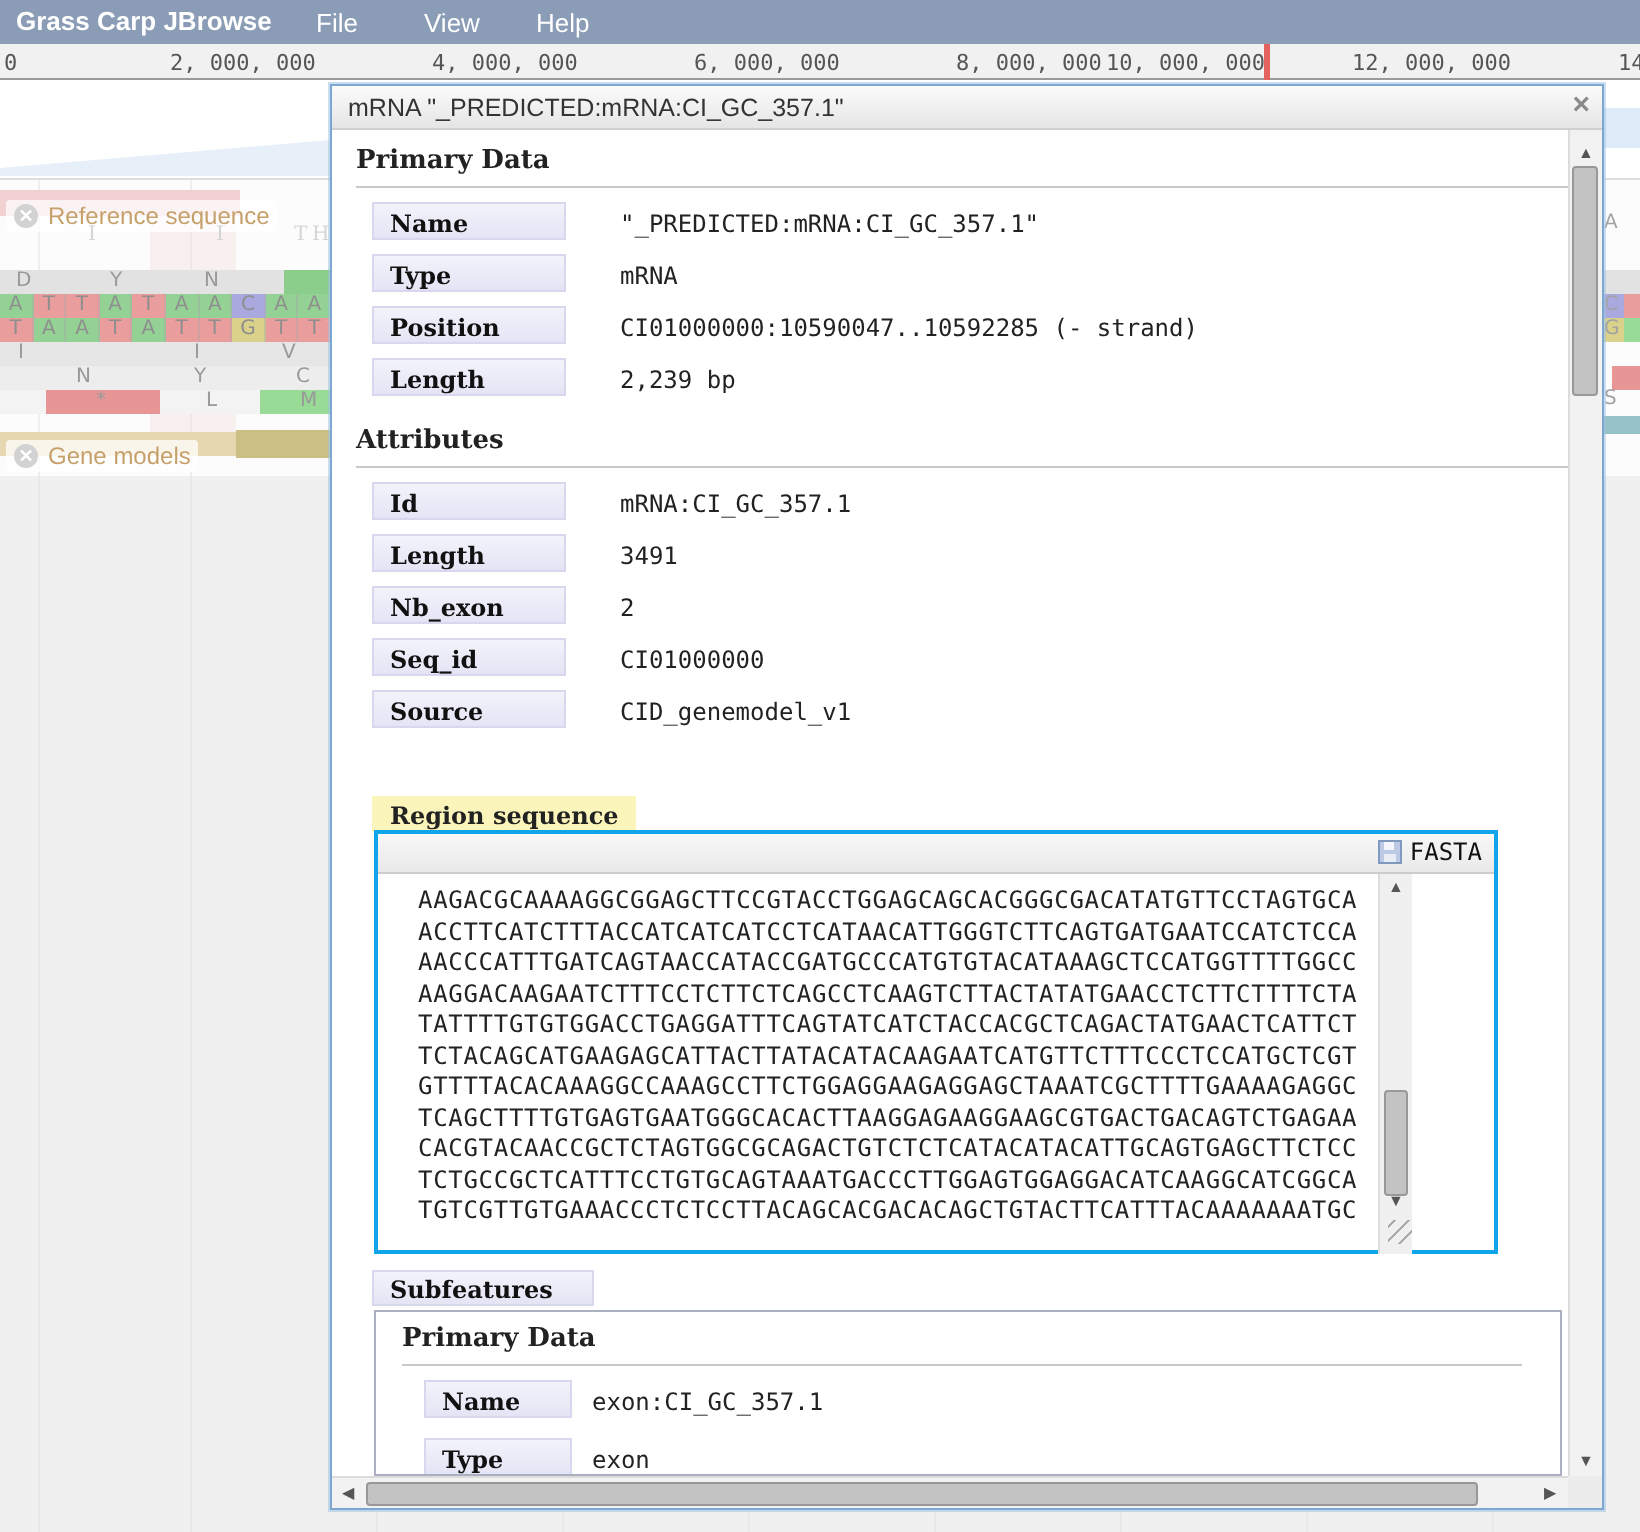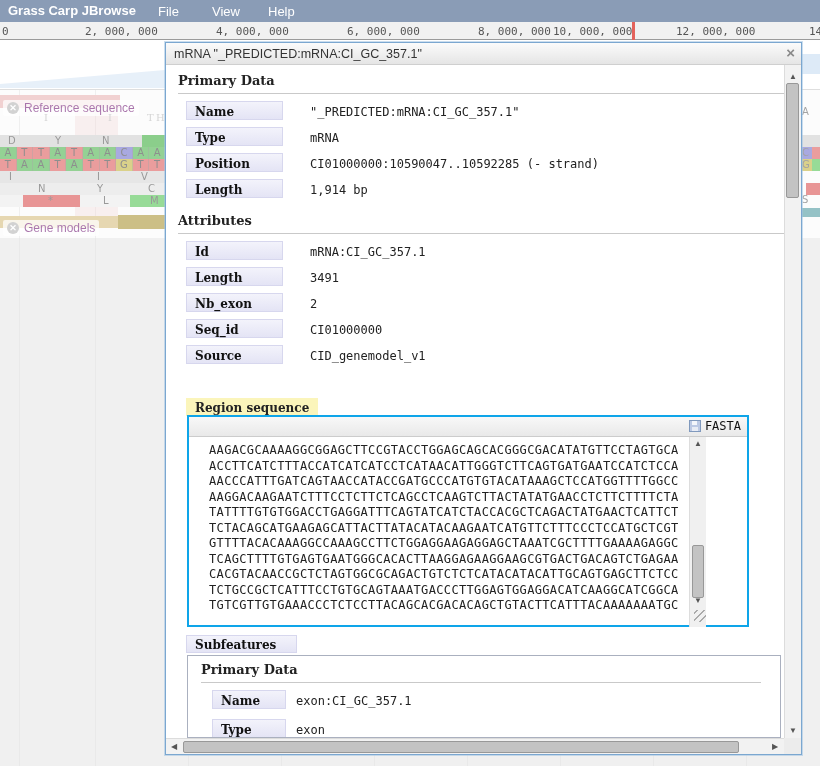--- a/index.html
+++ b/index.html
@@ -37,21 +37,21 @@
              background-image:repeating-linear-gradient(90deg,#cfcfcf 0 1px,transparent 1px 93px);
              background-position:95px 0;}
   .trow{position:absolute;left:0;width:166px;height:12px;}
   .trow .aal{position:absolute;top:0;font:10px "DejaVu Sans",sans-serif;color:#555;line-height:12px;}
   .aacells{background-image:repeating-linear-gradient(90deg,rgba(120,120,120,.45) 0 1px,transparent 1px 49.5px);}
   .ntrow{display:flex;}
   .ntrow .nt{flex:0 0 16.6px;box-sizing:border-box;border-right:1px solid rgba(110,110,110,.4);
              text-align:center;font:10px "DejaVu Sans",sans-serif;color:#444;line-height:12px;}
   .tracklabel{position:absolute;display:flex;align-items:center;gap:5px;
               background:rgba(255,255,255,.75);padding:1px 4px;border-radius:2px;}
-  .tracklabel .txt{font-size:12px;color:#701a75;}
+  .tracklabel .txt{font-size:12px;color:#a16207;}
   .closedot{width:12px;height:12px;border-radius:50%;background:#b4b4b4;color:#fff;font-size:9px;
             line-height:12px;text-align:center;font-weight:bold;}
   .faintrow span{position:absolute;font:10px "DejaVu Serif",serif;color:#b9b9b9;}
 
   
   #underlay{left:0;top:40px;width:820px;height:726px;background:rgba(255,255,255,.40);z-index:4;}
 
   
   #dialog{left:165px;top:42px;width:637px;height:713px;background:#fff;border:1px solid #7ba7d0;
           box-sizing:border-box;z-index:10;box-shadow:0 0 0 1px rgba(160,195,225,.55);}
@@ -262,21 +262,21 @@
         <div class="fval">mRNA</div>
       </div>
 
       <div class="field-row">
         <div class="chip">Position</div>
         <div class="fval">CI01000000:10590047..10592285 (- strand)</div>
       </div>
 
       <div class="field-row">
         <div class="chip">Length</div>
-        <div class="fval">1,914 bp</div>
+        <div class="fval">2,239 bp</div>
       </div>
     </div>
 
   <div class="section-h" style="top:170px;">Attributes</div>
   <div class="fields" style="top:198px;">
 
       <div class="field-row">
         <div class="chip">Id</div>
         <div class="fval">mRNA:CI_GC_357.1</div>
       </div>

